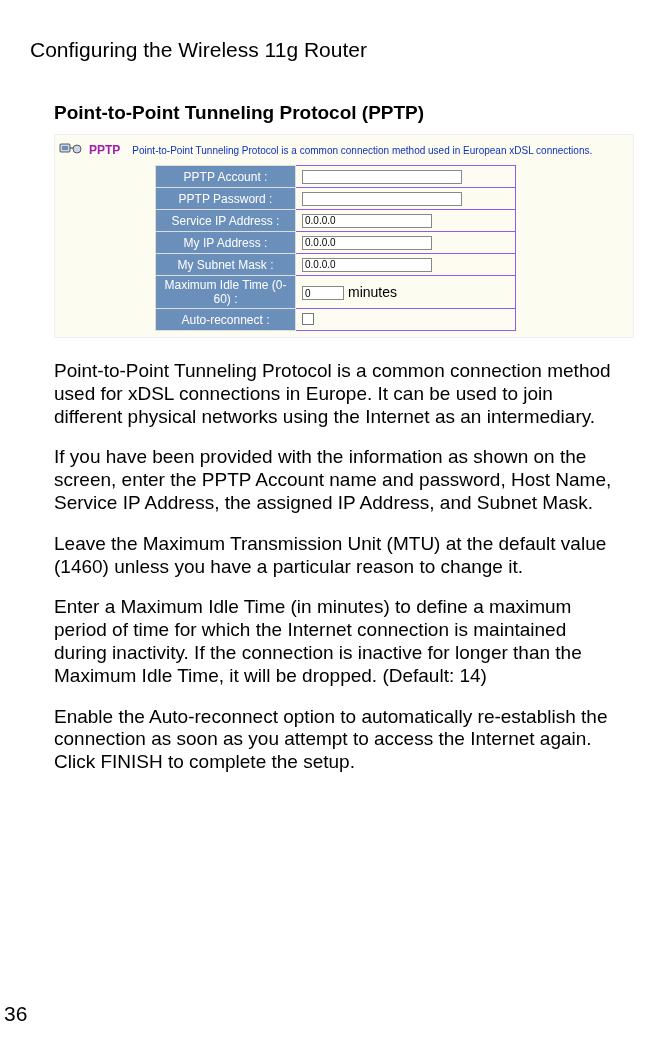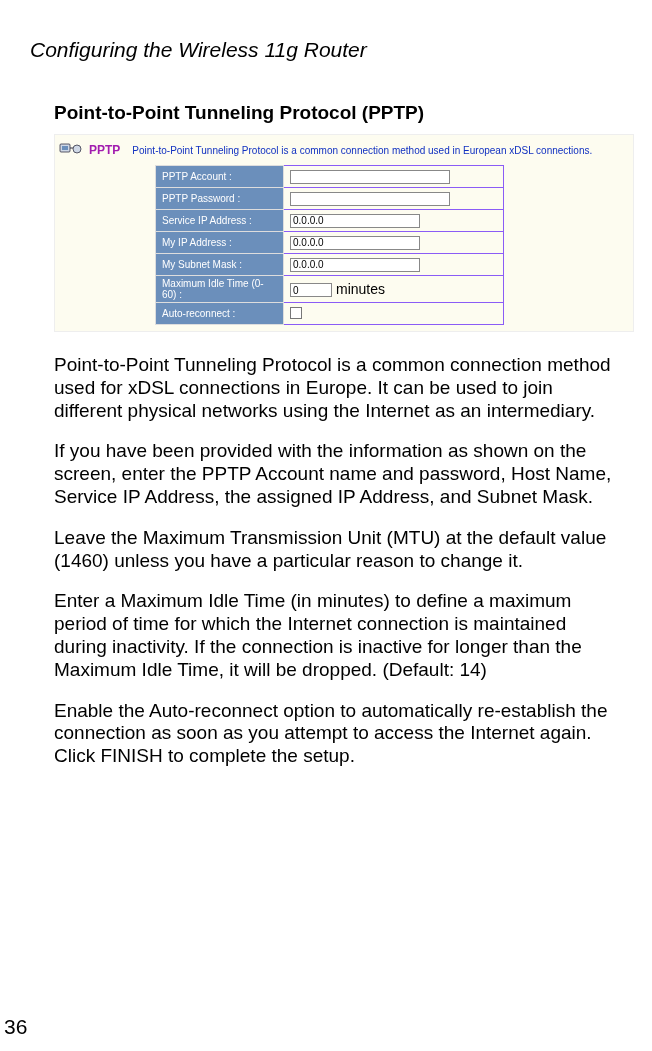--- a/index.html
+++ b/index.html
@@ -6,21 +6,20 @@
   body {
     width: 652px;
     height: 1051px;
     background: #fff;
     font-family: Arial, Helvetica, sans-serif;
     color: #000;
     position: relative;
     padding: 38px 30px 0 30px;
   }
   .header-italic {
-    font-style: italic;
     font-size: 21px;
     margin-bottom: 40px;
     font-family: Arial, Helvetica, sans-serif;
   }
   .section-title {
     font-size: 19px;
     font-weight: bold;
     margin-left: 24px;
     margin-bottom: 10px;
   }
@@ -53,25 +52,25 @@
     font-size: 10px;
     margin-left: 6px;
   }
   .form-table {
     margin-left: 96px;
     border-collapse: collapse;
   }
   .form-table td.lbl {
     background: #6b8fbb;
     color: #fff;
-    font-size: 10px;
-    text-align: left;
+    font-size: 12px;
+    text-align: center;
     padding: 2px 6px;
     border: 1px solid #ddd;
-    width: 128px;
+    width: 140px;
     height: 22px;
     vertical-align: middle;
     white-space: pre-line;
   }
   .form-table td.val {
     border: 1px solid #8b5cf6;
     padding: 2px 6px;
     background: #fdfcf0;
     width: 220px;
     height: 22px;
@@ -93,21 +92,21 @@
     margin-left: 24px;
     margin-right: 0;
     font-size: 19px;
     line-height: 1.2;
     margin-bottom: 18px;
     font-family: Arial, Helvetica, sans-serif;
   }
   .page-num {
     position: absolute;
     left: 4px;
-    bottom: 12px;
+    bottom: 25px;
     font-size: 21px;
   }
 </style>
 </head>
 <body>
 
 <div class="header-italic">Configuring the Wireless 11g Router</div>
 
 <div class="section-title">Point-to-Point Tunneling Protocol (PPTP)</div>
 

